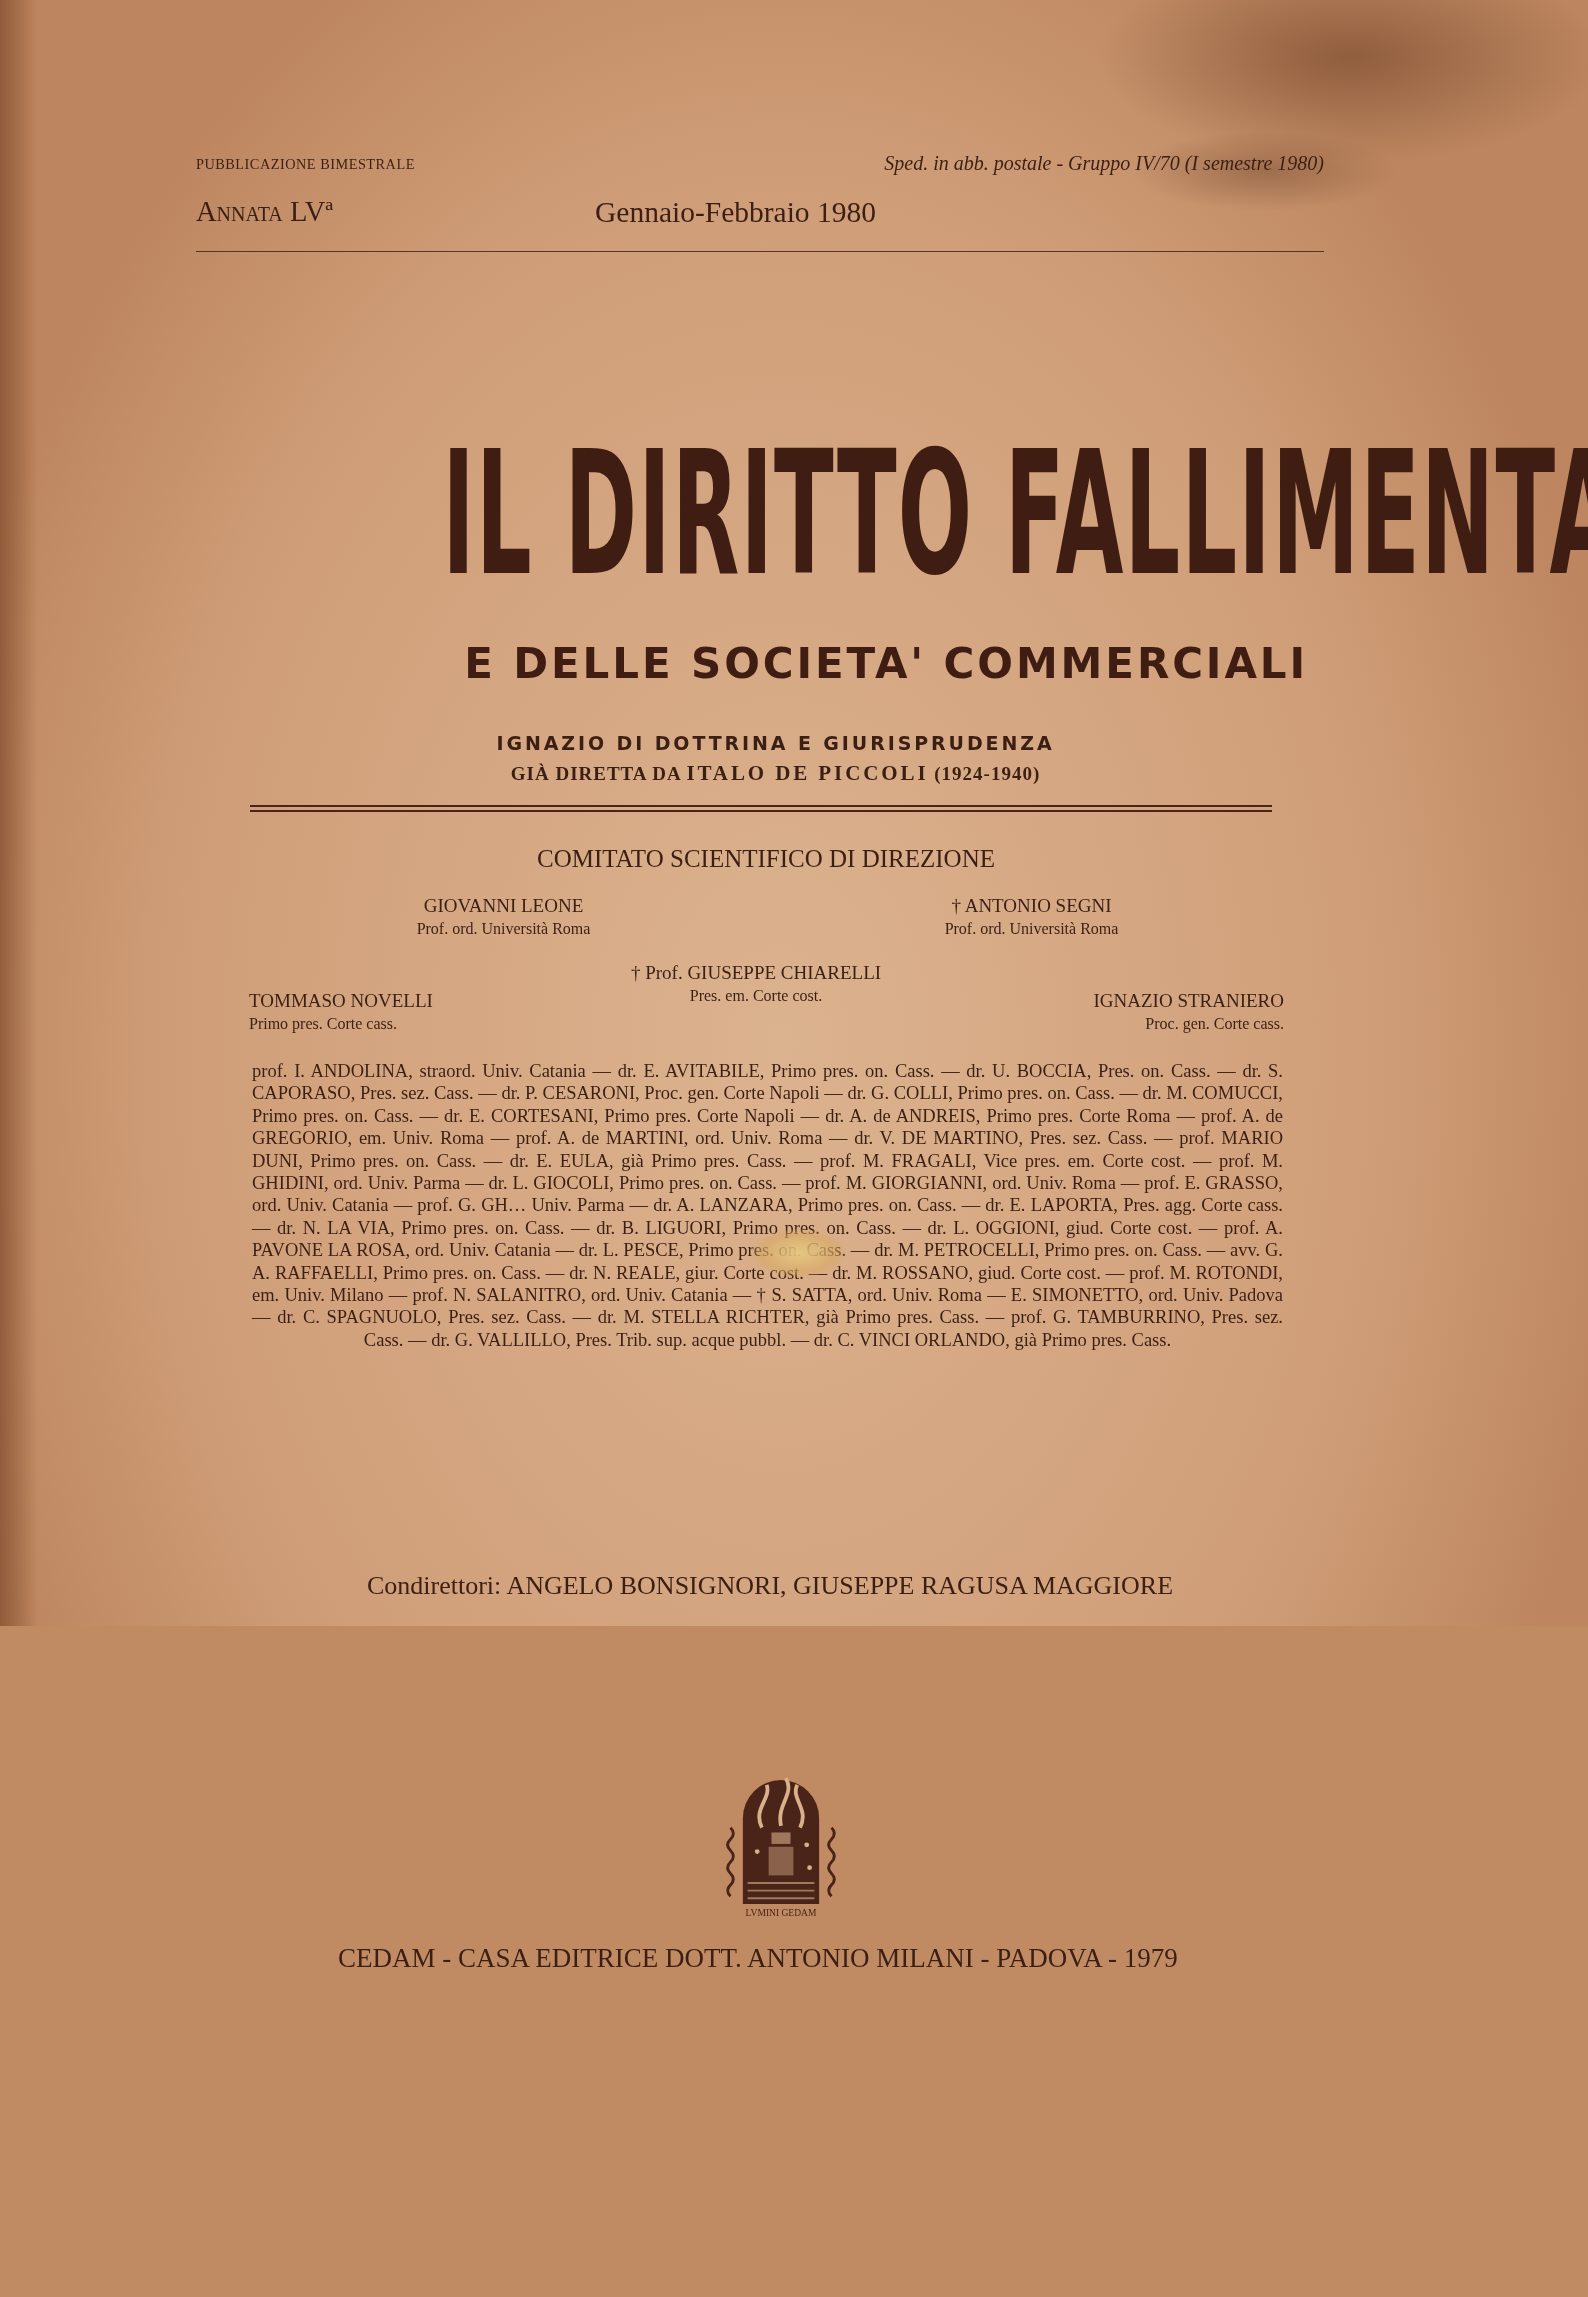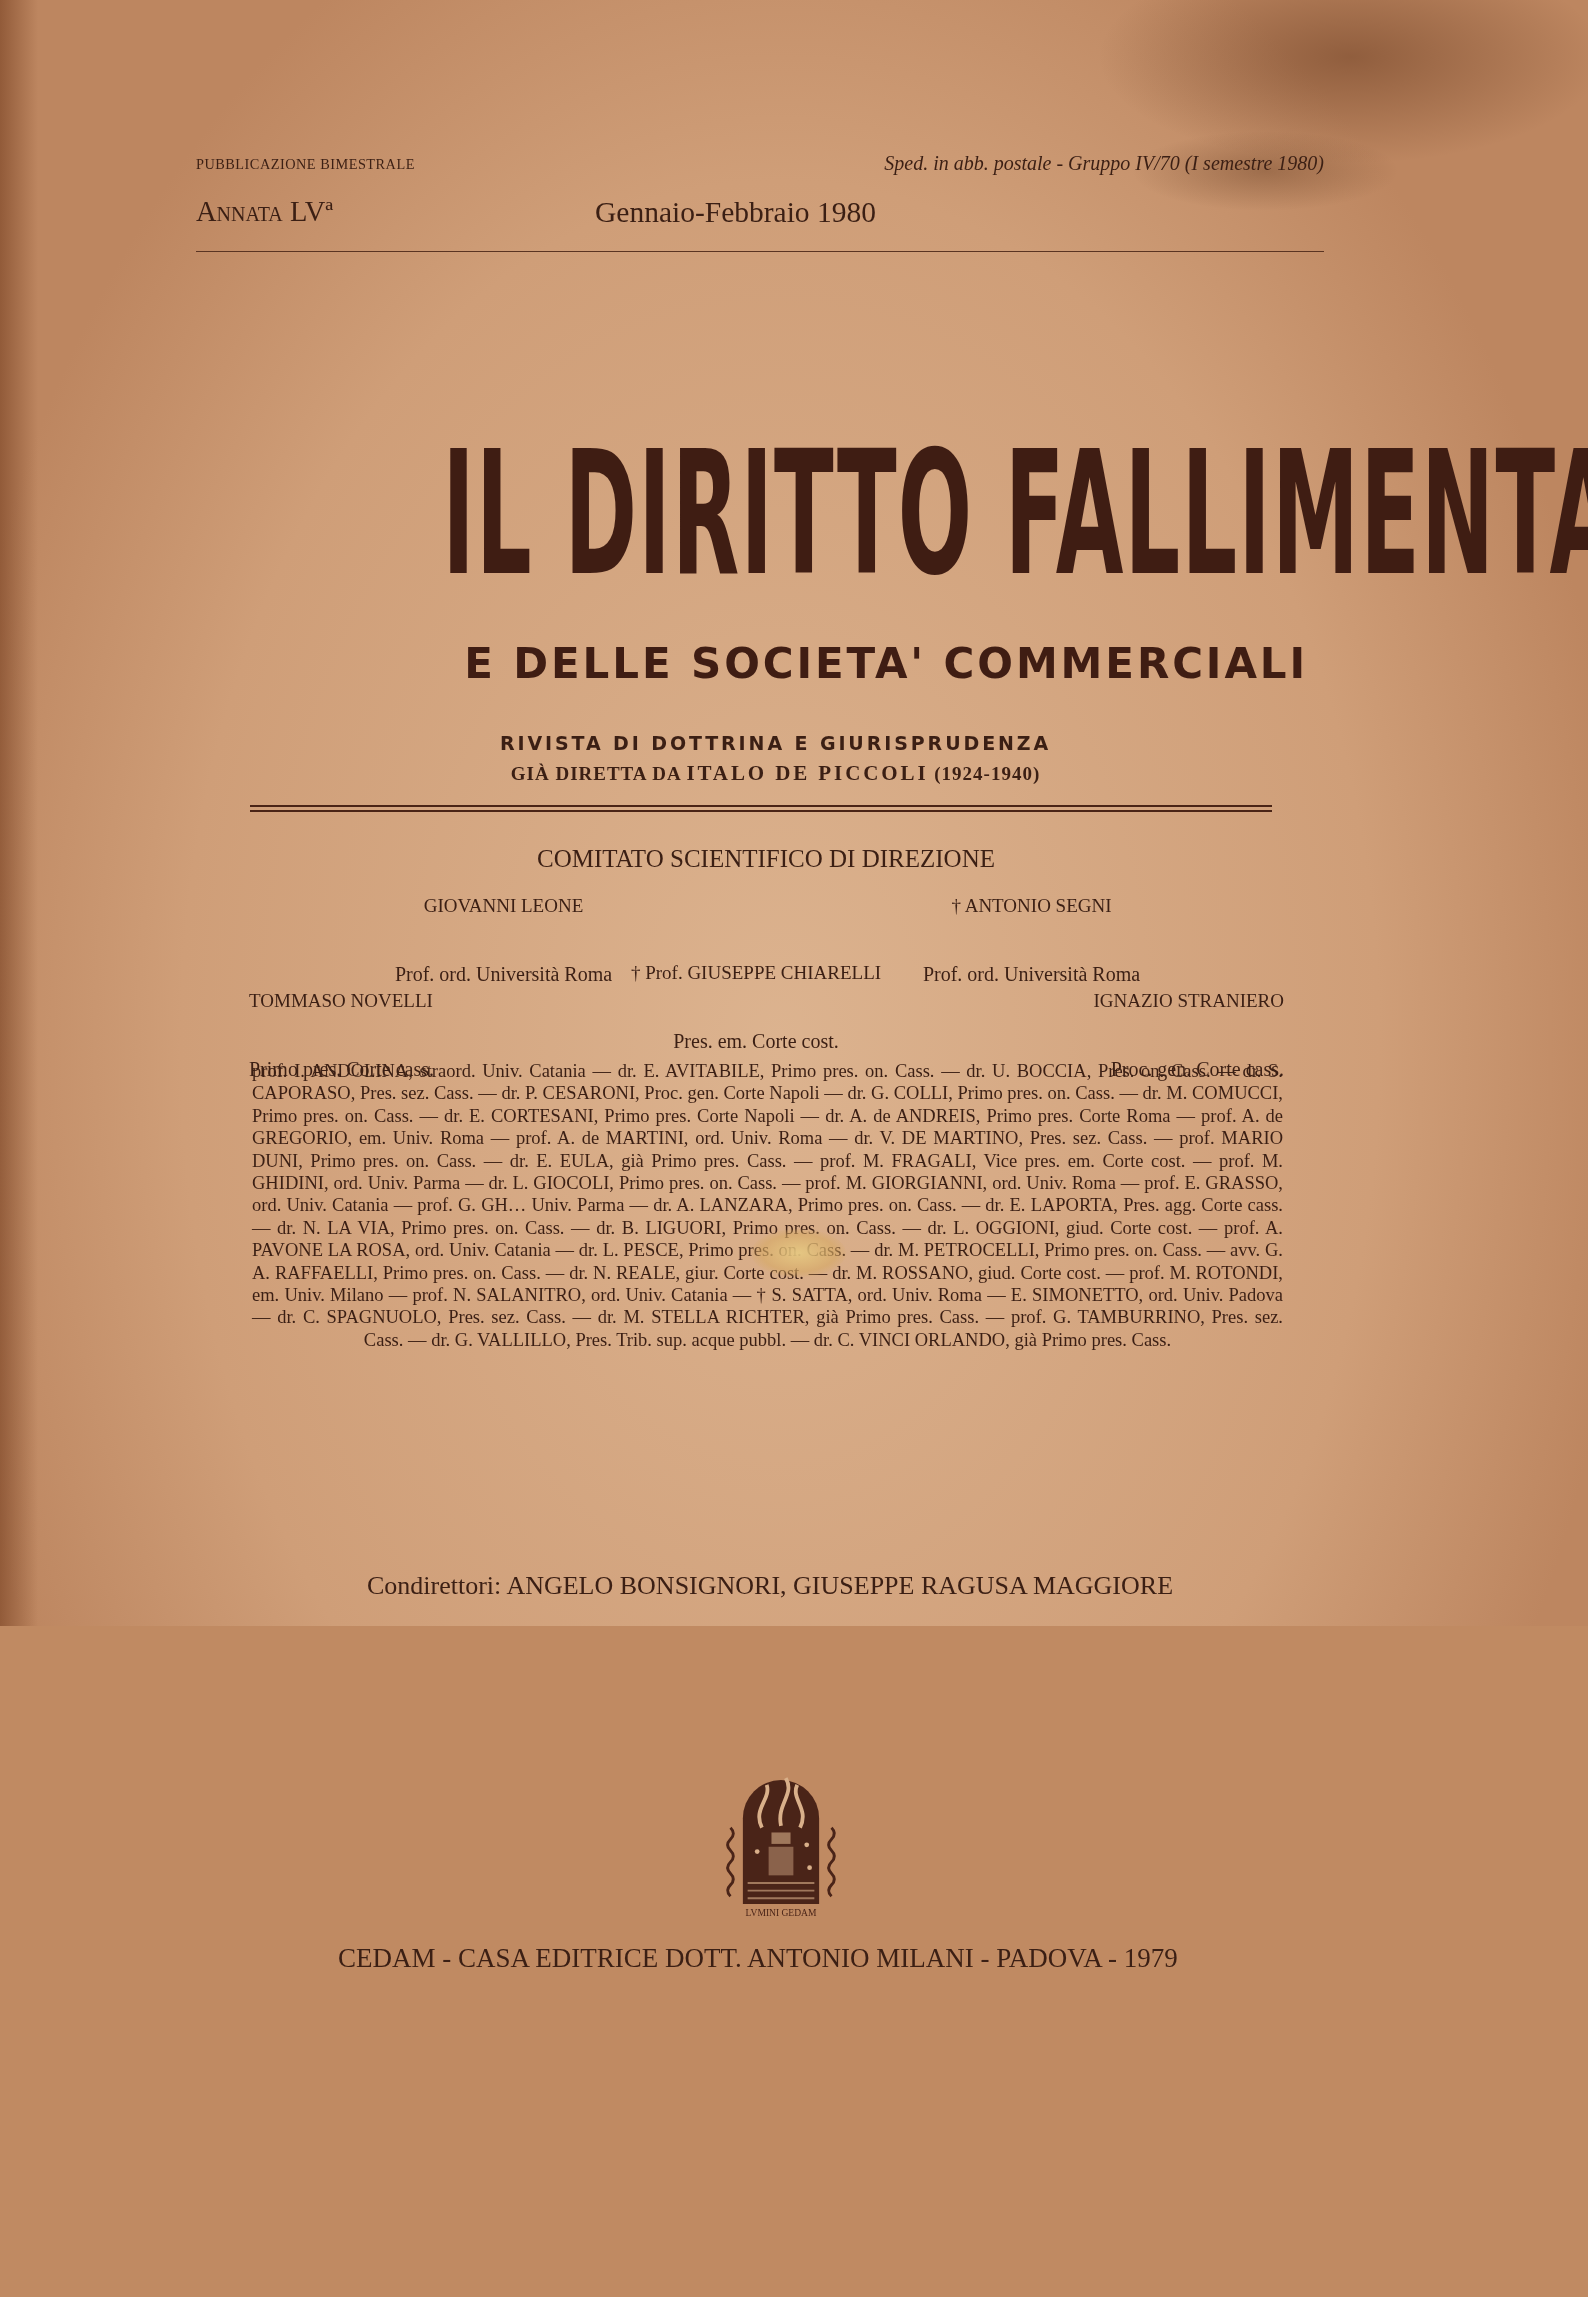--- a/index.html
+++ b/index.html
@@ -49,21 +49,21 @@
     font-size: 19px; font-weight: bold; letter-spacing: 1px;
   }
   .gia .big { font-size: 21px; letter-spacing: 2.9px; }
   .double-rule {
     left: 250px; top: 805px; width: 1022px; height: 2.9px;
     border-top: 2.9px solid #4a2416; border-bottom: 2.9px solid #4a2416;
   }
   .comitato { left: 238px; top: 845px; width: 1056px; text-align: center; font-size: 25px; }
   .member { font-size: 19px; text-align: center; line-height: 23px; }
   .m-name { font-size: 19px; }
-  .m-role { font-size: 20px; margin-top: 46px; }
+  .m-role { font-size: 16px; }
   .list {
     left: 252px; top: 1060px; width: 1031px;
     font-size: 18.5px; line-height: 22.4px; text-align: justify;
     text-align-last: center;
   }
   .direttore { left: 285px; top: 1531px; width: 970px; text-align: center; font-size: 24px; }
   .condirettori { left: 285px; top: 1571px; width: 970px; text-align: center; font-size: 26px; }
   .logo { left: 719px; top: 1761px; width: 124px; height: 162px; }
   .publisher { left: 338px; top: 1943px; width: 913px; font-size: 27px; white-space: nowrap; }
   .stain {
@@ -77,21 +77,21 @@
 <div class="page">
 
   <div class="abs pub-label">PUBBLICAZIONE BIMESTRALE</div>
   <div class="abs postal">Sped. in abb. postale - Gruppo IV/70 (I semestre 1980)</div>
   <div class="abs annata">Annata LVª</div>
   <div class="abs period">Gennaio-Febbraio 1980</div>
   <div class="abs top-rule"></div>
 
   <div class="abs title">IL DIRITTO FALLIMENTARE</div>
   <div class="abs subtitle">E DELLE SOCIETA' COMMERCIALI</div>
-  <div class="abs rivista">RIVISTA DI DOTTRINA E GIURISPRUDENZA</div>
+  <div class="abs rivista">IGNAZIO DI DOTTRINA E GIURISPRUDENZA</div>
   <div class="abs gia">
     <span>GIÀ DIRETTA DA</span>
     <span class="big">ITALO DE PICCOLI</span>
     <span>(1924-1940)</span>
   </div>
   <div class="abs double-rule"></div>
 
   <div class="abs comitato">COMITATO SCIENTIFICO DI DIREZIONE</div>
 
   <div class="abs member" style="left:361px; top:894px; width:285px;">

